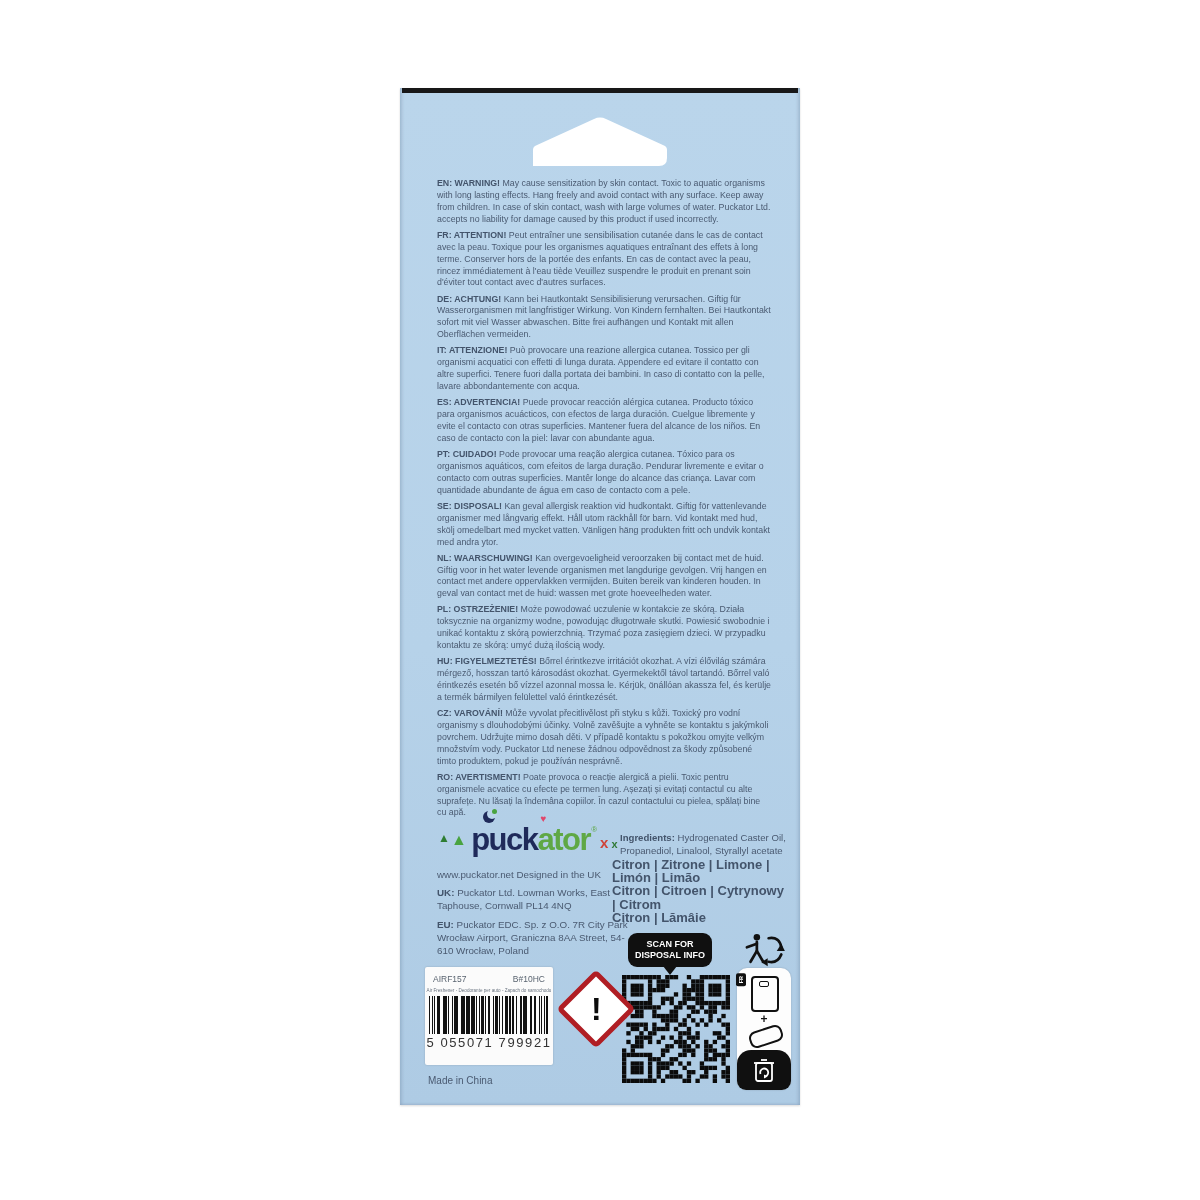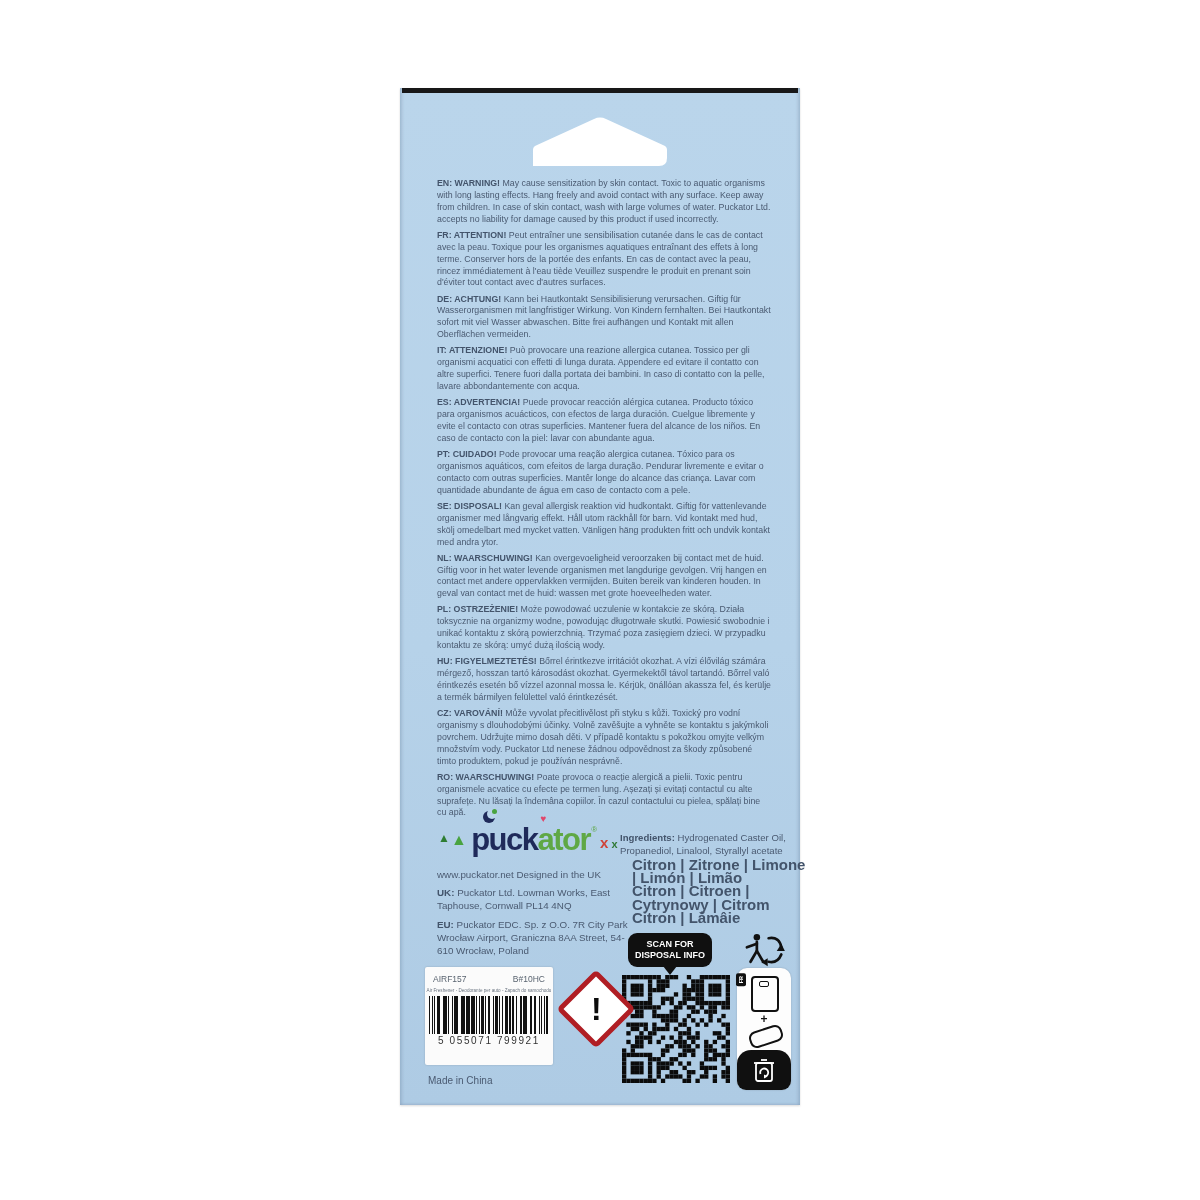--- a/index.html
+++ b/index.html
@@ -37,21 +37,21 @@
   .x1{color:#cf4338;}
   .x2{color:#2f7a35;font-size:11px;}
   
   .info{position:absolute;color:#4a5a71;font-size:9.8px;line-height:13.2px;}
   .info b{color:#43546b;}
   .website{left:37px;top:780px;}
   .uk-addr{left:37px;top:798px;width:188px;}
   .eu-addr{left:37px;top:830px;width:196px;}
   .email{left:37px;top:876px;}
   .ingredients{left:220px;top:744px;width:172px;font-size:9.6px;line-height:12.8px;}
-  .scents{left:232px;top:770px;width:175px;font-weight:700;font-size:15px;line-height:13.2px;color:#43546b;}
+  .scents{left:212px;top:770px;width:175px;font-weight:700;font-size:13px;line-height:13.2px;color:#43546b;}
   .made-in{left:28px;top:986px;font-size:10px;}
   
   .scan-badge{position:absolute;left:228px;top:845px;width:84px;}
   .scan-pill{background:#101010;color:#fff;font-weight:700;font-size:9px;line-height:11px;
              text-align:center;border-radius:9px;padding:6px 4px;}
   .scan-pointer{width:0;height:0;border-left:7px solid transparent;border-right:7px solid transparent;
              border-top:9px solid #101010;margin:-1px auto 0 auto;}
   
   .qr{position:absolute;left:222px;top:887px;width:108px;height:108px;}
   
@@ -71,21 +71,21 @@
             border-radius:7px;transform:rotate(-18deg);}
   .disposal-footer{position:absolute;left:0;bottom:0;width:100%;height:40px;background:#101010;
             border-radius:14px 14px 9px 9px;display:flex;align-items:center;justify-content:center;}
   
   .bc-label{position:absolute;left:25px;top:879px;width:128px;height:98px;background:#fbfbfb;
             border-radius:2px;box-shadow:0 0 2px rgba(0,0,0,.2);color:#5a6470;}
   .bc-codes{display:flex;justify-content:space-between;padding:7px 8px 0 8px;font-size:8.5px;}
   .bc-desc{text-align:center;font-size:4.6px;margin-top:4px;color:#6a7480;white-space:nowrap;overflow:hidden;}
   .bc-bars{display:flex;align-items:flex-end;height:38px;margin:3px 4px 0 4px;}
   .bc-bars i{display:block;background:#111;height:100%;}
-  .bc-digits{text-align:center;font-size:10px;letter-spacing:1.6px;margin-top:1px;color:#333;}
+  .bc-digits{text-align:center;font-size:13px;letter-spacing:1.6px;margin-top:1px;color:#333;}
   
   .ghs{position:absolute;left:168px;top:893px;width:46px;height:46px;background:#ffffff;
        border:5px solid #b01e24;border-radius:5px;transform:rotate(45deg);
        display:flex;align-items:center;justify-content:center;}
   .ghs span{transform:rotate(-45deg);font-weight:900;font-size:32px;color:#0b0b0b;line-height:1;}
 </style>
 </head>
 <body>
 
 <div class="stage">
@@ -102,21 +102,21 @@
       <p><b>FR: ATTENTION!</b> <span>Peut entraîner une sensibilisation cutanée dans le cas de contact avec la peau. Toxique pour les organismes aquatiques entraînant des effets à long terme. Conserver hors de la portée des enfants. En cas de contact avec la peau, rincez immédiatement à l'eau tiède Veuillez suspendre le produit en prenant soin d'éviter tout contact avec d'autres surfaces.</span></p>
       <p><b>DE: ACHTUNG!</b> <span>Kann bei Hautkontakt Sensibilisierung verursachen. Giftig für Wasserorganismen mit langfristiger Wirkung. Von Kindern fernhalten. Bei Hautkontakt sofort mit viel Wasser abwaschen. Bitte frei aufhängen und Kontakt mit allen Oberflächen vermeiden.</span></p>
       <p><b>IT: ATTENZIONE!</b> <span>Può provocare una reazione allergica cutanea. Tossico per gli organismi acquatici con effetti di lunga durata. Appendere ed evitare il contatto con altre superfici. Tenere fuori dalla portata dei bambini. In caso di contatto con la pelle, lavare abbondantemente con acqua.</span></p>
       <p><b>ES: ADVERTENCIA!</b> <span>Puede provocar reacción alérgica cutanea. Producto tóxico para organismos acuácticos, con efectos de larga duración. Cuelgue libremente y evite el contacto con otras superficies. Mantener fuera del alcance de los niños. En caso de contacto con la piel: lavar con abundante agua.</span></p>
       <p><b>PT: CUIDADO!</b> <span>Pode provocar uma reação alergica cutanea. Tóxico para os organismos aquáticos, com efeitos de larga duração. Pendurar livremente e evitar o contacto com outras superficies. Mantêr longe do alcance das criança. Lavar com quantidade abundante de água em caso de contacto com a pele.</span></p>
       <p><b>SE: DISPOSAL!</b> <span>Kan geval allergisk reaktion vid hudkontakt. Giftig för vattenlevande organismer med långvarig effekt. Håll utom räckhåll för barn. Vid kontakt med hud, skölj omedelbart med mycket vatten. Vänligen häng produkten fritt och undvik kontakt med andra ytor.</span></p>
       <p><b>NL: WAARSCHUWING!</b> <span>Kan overgevoeligheid veroorzaken bij contact met de huid. Giftig voor in het water levende organismen met langdurige gevolgen. Vrij hangen en contact met andere oppervlakken vermijden. Buiten bereik van kinderen houden. In geval van contact met de huid: wassen met grote hoeveelheden water.</span></p>
       <p><b>PL: OSTRZEŻENIE!</b> <span>Może powodować uczulenie w kontakcie ze skórą. Działa toksycznie na organizmy wodne, powodując długotrwałe skutki. Powiesić swobodnie i unikać kontaktu z skórą powierzchnią. Trzymać poza zasięgiem dzieci. W przypadku kontaktu ze skórą: umyć dużą ilością wody.</span></p>
       <p><b>HU: FIGYELMEZTETÉS!</b> <span>Bőrrel érintkezve irritációt okozhat. A vízi élővilág számára mérgező, hosszan tartó károsodást okozhat. Gyermekektől távol tartandó. Bőrrel való érintkezés esetén bő vízzel azonnal mossa le. Kérjük, önállóan akassza fel, és kerülje a termék bármilyen felülettel való érintkezését.</span></p>
       <p><b>CZ: VAROVÁNÍ!</b> <span>Může vyvolat přecitlivělost při styku s kůži. Toxický pro vodní organismy s dlouhodobými účinky. Volně zavěšujte a vyhněte se kontaktu s jakýmkoli povrchem. Udržujte mimo dosah děti. V případě kontaktu s pokožkou omyjte velkým množstvím vody. Puckator Ltd nenese žádnou odpovědnost za škody způsobené timto produktem, pokud je používán nesprávně.</span></p>
-      <p><b>RO: WAARSCHUWING!</b> <span>Poate provoca o reacție alergică a pielii. Toxic pentru organismele acvatice cu efecte pe termen lung. Așezați și evitați contactul cu alte suprafețe. Nu lăsați la îndemâna copiilor. În cazul contactului cu pielea, spălați bine cu apă.</span></p>
+      <p><b>RO: AVERTISMENT!</b> <span>Poate provoca o reacție alergică a pielii. Toxic pentru organismele acvatice cu efecte pe termen lung. Așezați și evitați contactul cu alte suprafețe. Nu lăsați la îndemâna copiilor. În cazul contactului cu pielea, spălați bine cu apă.</span></p>
     </div>
 
     <div class="logo">
       <span class="tree t1">▲</span><span class="tree t2">▲</span>
       <span class="brand"><span class="b-navy">puck</span><span class="a-wrap"><span>a</span><span class="heart">♥</span></span><span class="b-green">tor</span></span><span class="reg">®</span><span class="xmark x1">x</span><span class="xmark x2">x</span>
       <span class="crescent"></span>
       <span class="crescent-dot"></span>
     </div>
 
     <div class="info website">www.puckator.net Designed in the UK</div>

